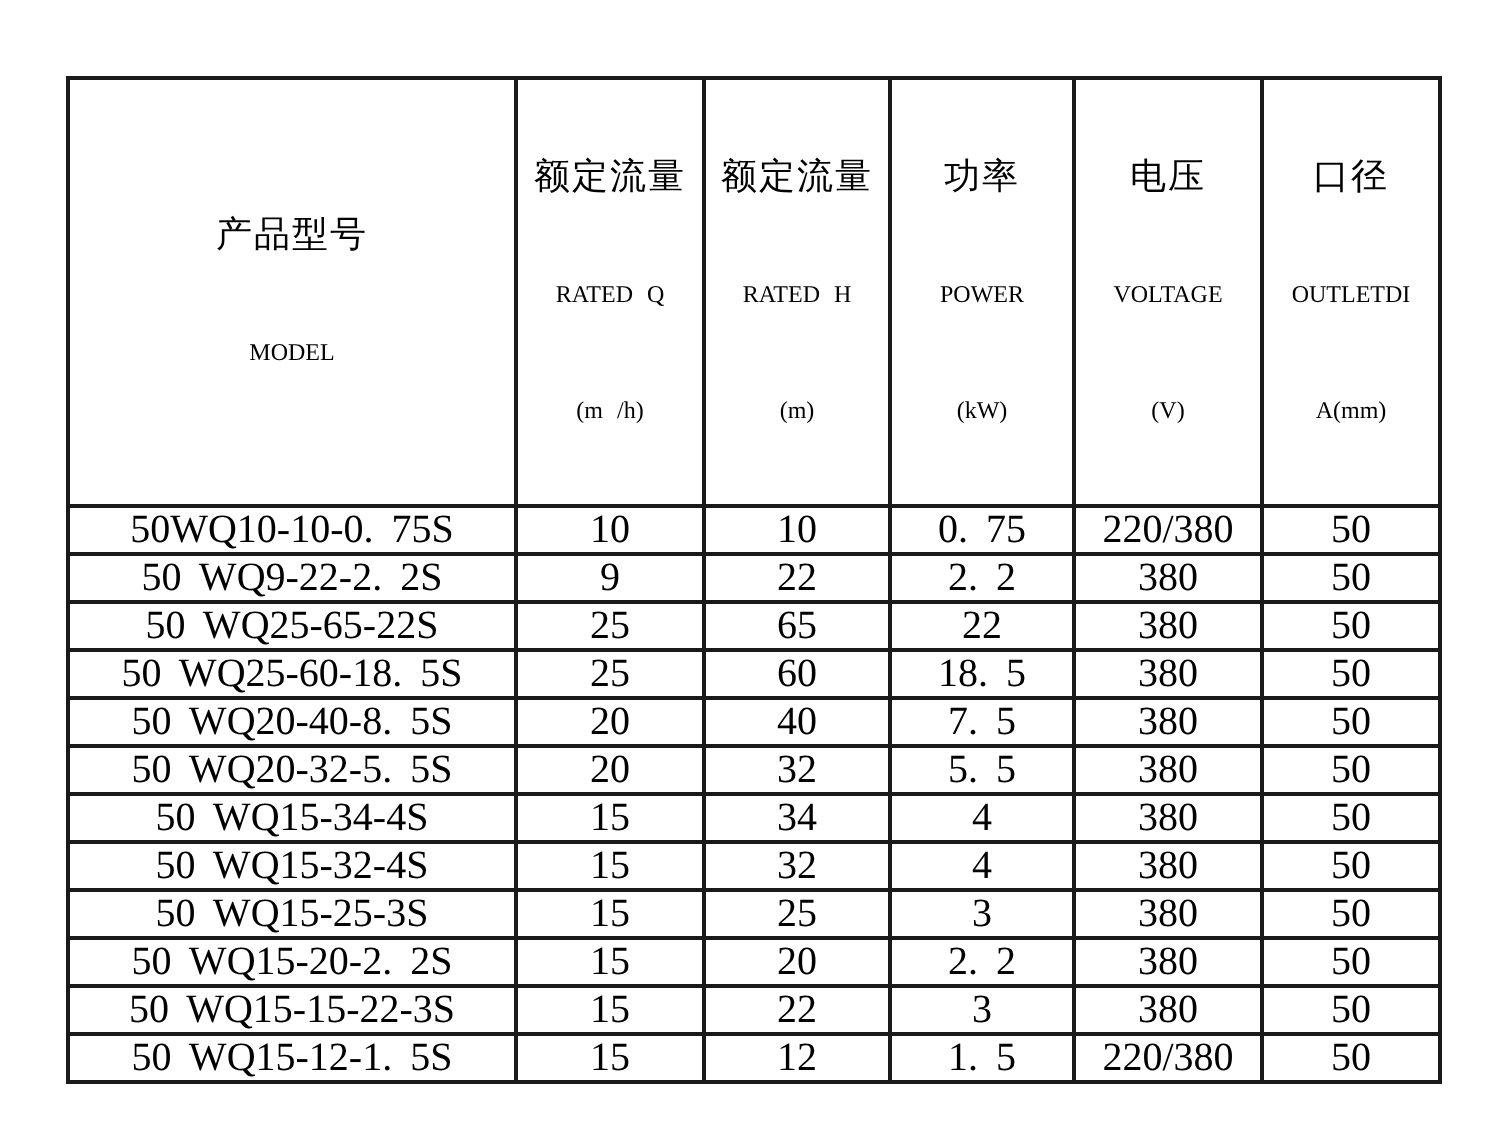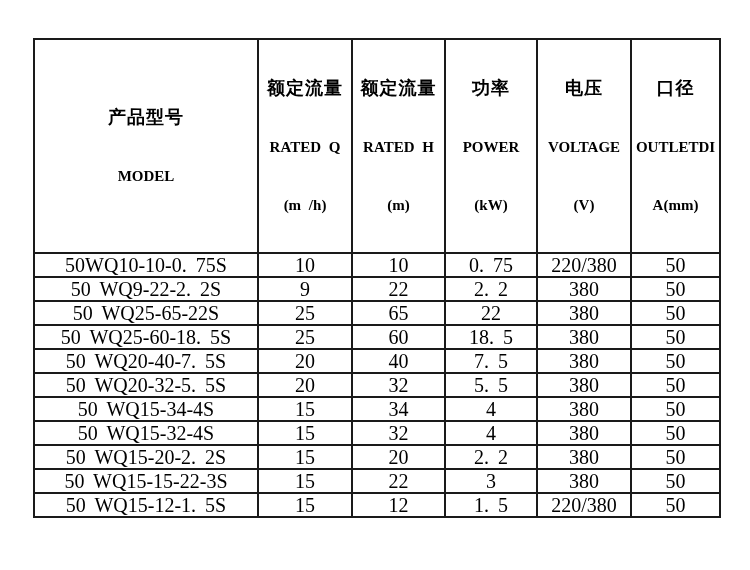--- a/index.html
+++ b/index.html
@@ -32,34 +32,34 @@
     border: 2px solid #1a1a1a;
     text-align: center;
     vertical-align: middle;
     padding: 0;
     overflow: hidden;
     white-space: pre;
     word-spacing: 4px;
   }
   table.spec th {
     height: 69px;
-    font-weight: bold;
+    font-weight: normal;
   }
   table.spec td {
     height: 22px;
     font-size: 20px;
     line-height: 22px;
   }
   .h-zh {
     font-size: 18px;
     line-height: 24px;
     letter-spacing: 1px;
   }
   .h-en, .h-unit {
-    font-size: 15px;
+    font-size: 12px;
     line-height: 22px;
   }
 </style>
 </head>
 <body>
 
 <div class="page">
   <table class="spec">
     <colgroup>
       <col style="width:224px">
@@ -129,21 +129,21 @@
         </tr>
         <tr>
           <td>50 WQ25-60-18. 5S</td>
           <td>25</td>
           <td>60</td>
           <td>18. 5</td>
           <td>380</td>
           <td>50</td>
         </tr>
         <tr>
-          <td>50 WQ20-40-7. 5S</td>
+          <td>50 WQ20-40-8. 5S</td>
           <td>20</td>
           <td>40</td>
           <td>7. 5</td>
           <td>380</td>
           <td>50</td>
         </tr>
         <tr>
           <td>50 WQ20-32-5. 5S</td>
           <td>20</td>
           <td>32</td>
@@ -157,20 +157,28 @@
           <td>34</td>
           <td>4</td>
           <td>380</td>
           <td>50</td>
         </tr>
         <tr>
           <td>50 WQ15-32-4S</td>
           <td>15</td>
           <td>32</td>
           <td>4</td>
+          <td>380</td>
+          <td>50</td>
+        </tr>
+        <tr>
+          <td>50 WQ15-25-3S</td>
+          <td>15</td>
+          <td>25</td>
+          <td>3</td>
           <td>380</td>
           <td>50</td>
         </tr>
         <tr>
           <td>50 WQ15-20-2. 2S</td>
           <td>15</td>
           <td>20</td>
           <td>2. 2</td>
           <td>380</td>
           <td>50</td>

